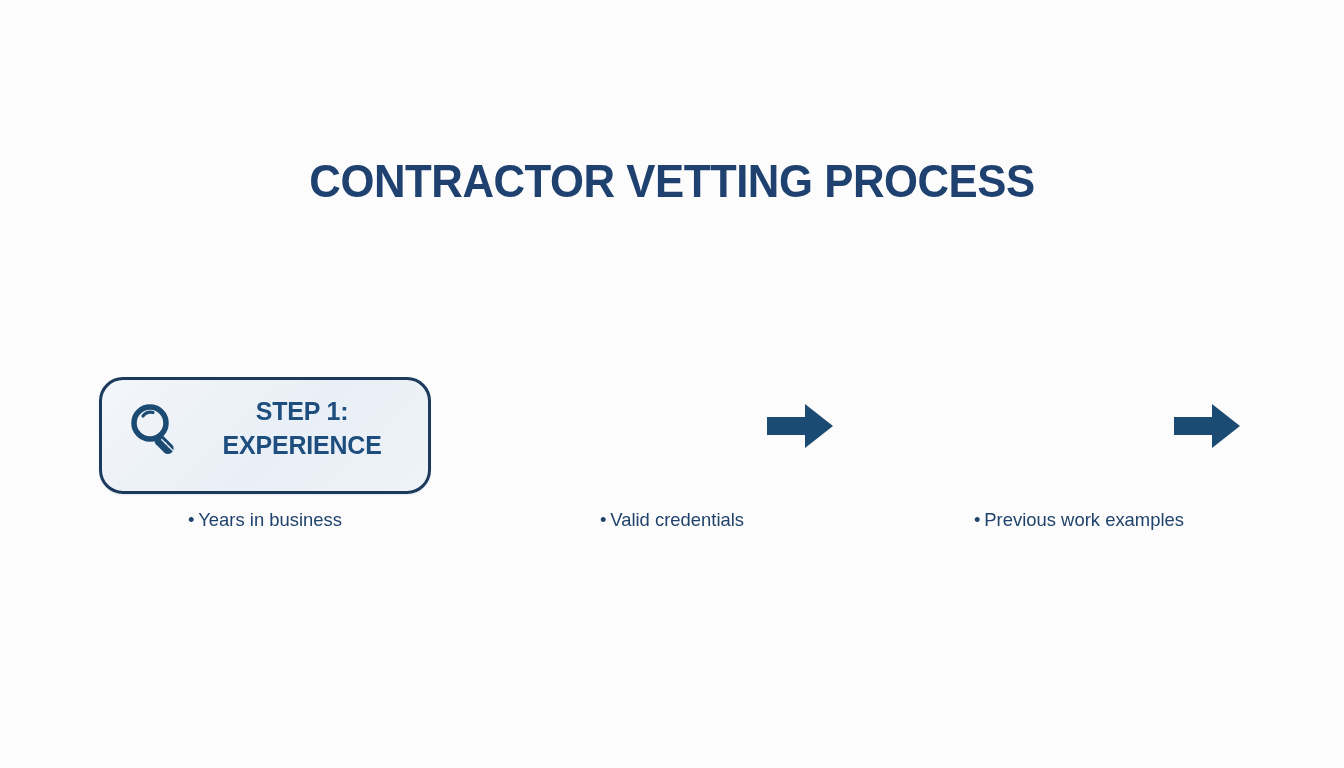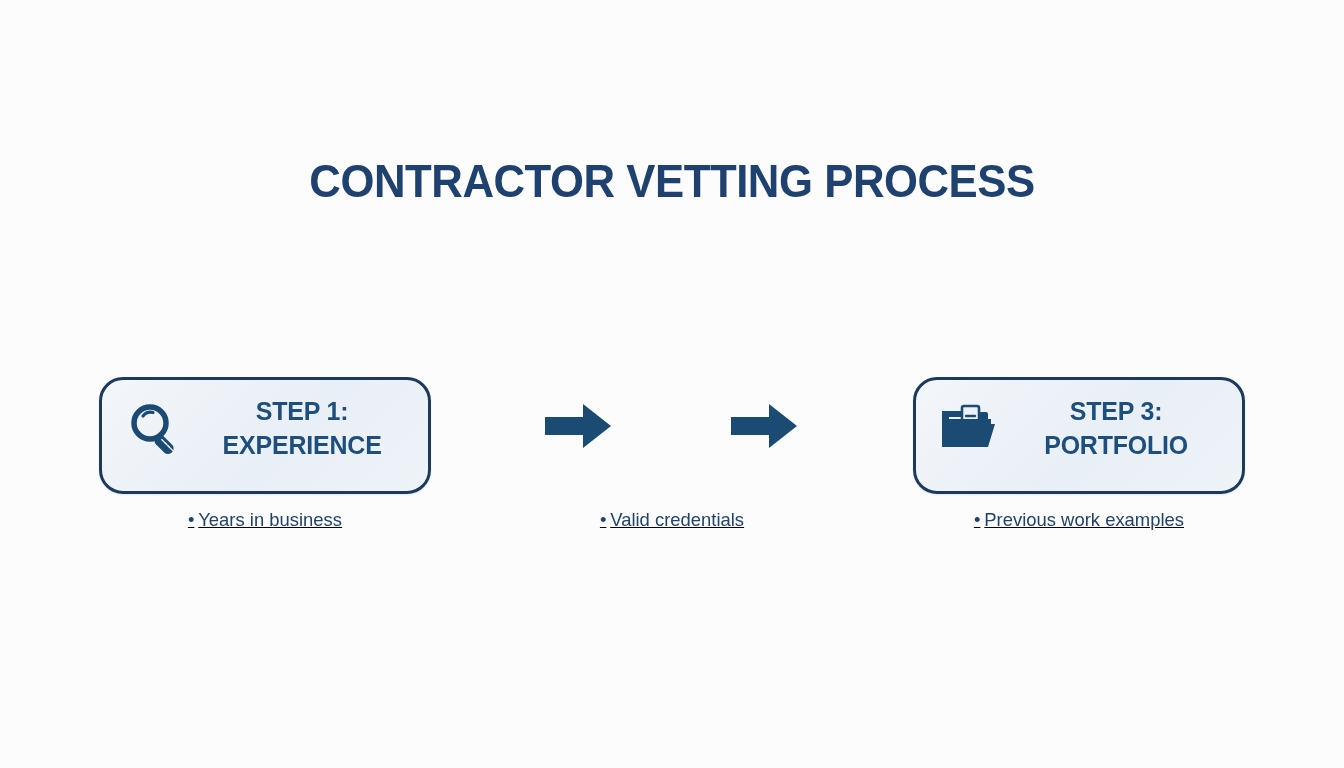--- a/index.html
+++ b/index.html
@@ -107,21 +107,20 @@
   .captions-row {
     position: absolute;
     left: 99px;
     top: 503px;
     width: 1146px;
     height: 34px;
     display: flex;
     flex-direction: row;
     align-items: center;
     justify-content: space-between;
-    text-decoration: underline;
   }
   .caption {
     width: 332px;
     flex: 0 0 332px;
     text-align: center;
     color: #20436b;
     font-size: 19px;
     line-height: 26px;
     font-weight: 400;
     transform: scaleX(0.97);
@@ -166,35 +165,20 @@
       </svg>
     </div>
 
 
     <div class="arrow">
       <svg width="68" height="52" viewBox="0 0 68 52" aria-hidden="true">
         <path d="M0 17 L38 17 L38 4 L66 26 L38 48 L38 35 L0 35 Z" fill="#1b4a72"></path>
       </svg>
     </div>
 
-    <div class="step-card">
-      <span class="step-icon">
-        <svg width="60" height="60" viewBox="0 0 60 60" aria-hidden="true">
-          <path d="M3 13 L3 49 L10 49 L10 19 L26 19 L22 13 Z" fill="#1b4a72"></path>
-          <rect x="23" y="8" width="17" height="18" rx="2" fill="#eef2f7" stroke="#1b4a72" stroke-width="2.6"></rect>
-          <line x1="27" y1="18" x2="36" y2="18" stroke="#1b4a72" stroke-width="2.4" stroke-linecap="round"></line>
-          <rect x="40" y="14" width="9" height="12" rx="2" fill="#1b4a72"></rect>
-          <path d="M7 21 L52 21 L52 26 L56 26 L49 49 L3 49 Z" fill="#1b4a72"></path>
-        </svg>
-      </span>
-      <span class="step-label">
-        <span class="line1">STEP 3:</span>
-        <span class="line2">PORTFOLIO</span>
-      </span>
-    </div>
 
   </div>
 
   <div class="captions-row">
     <div class="caption">
       <span class="bullet">•</span><span>Years in business</span>
     </div>
     <div class="caption-gap"></div>
     <div class="caption">
       <span class="bullet">•</span><span>Valid credentials</span>

